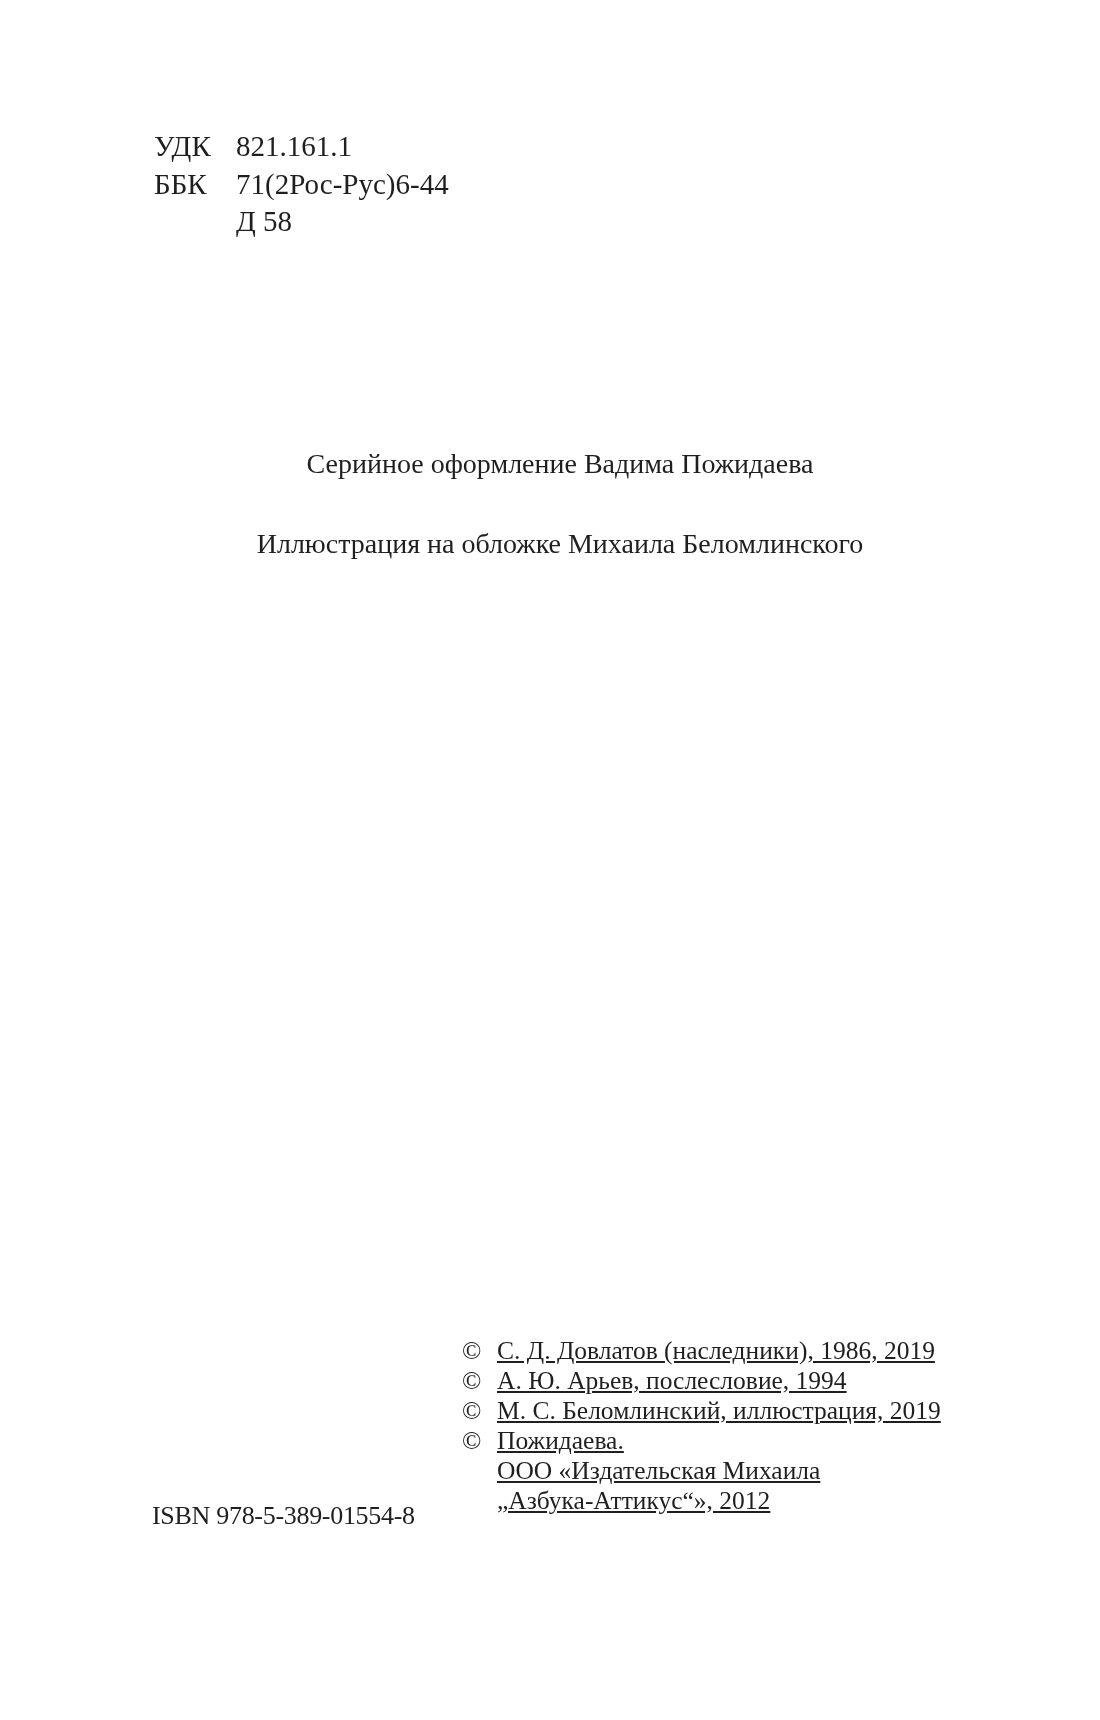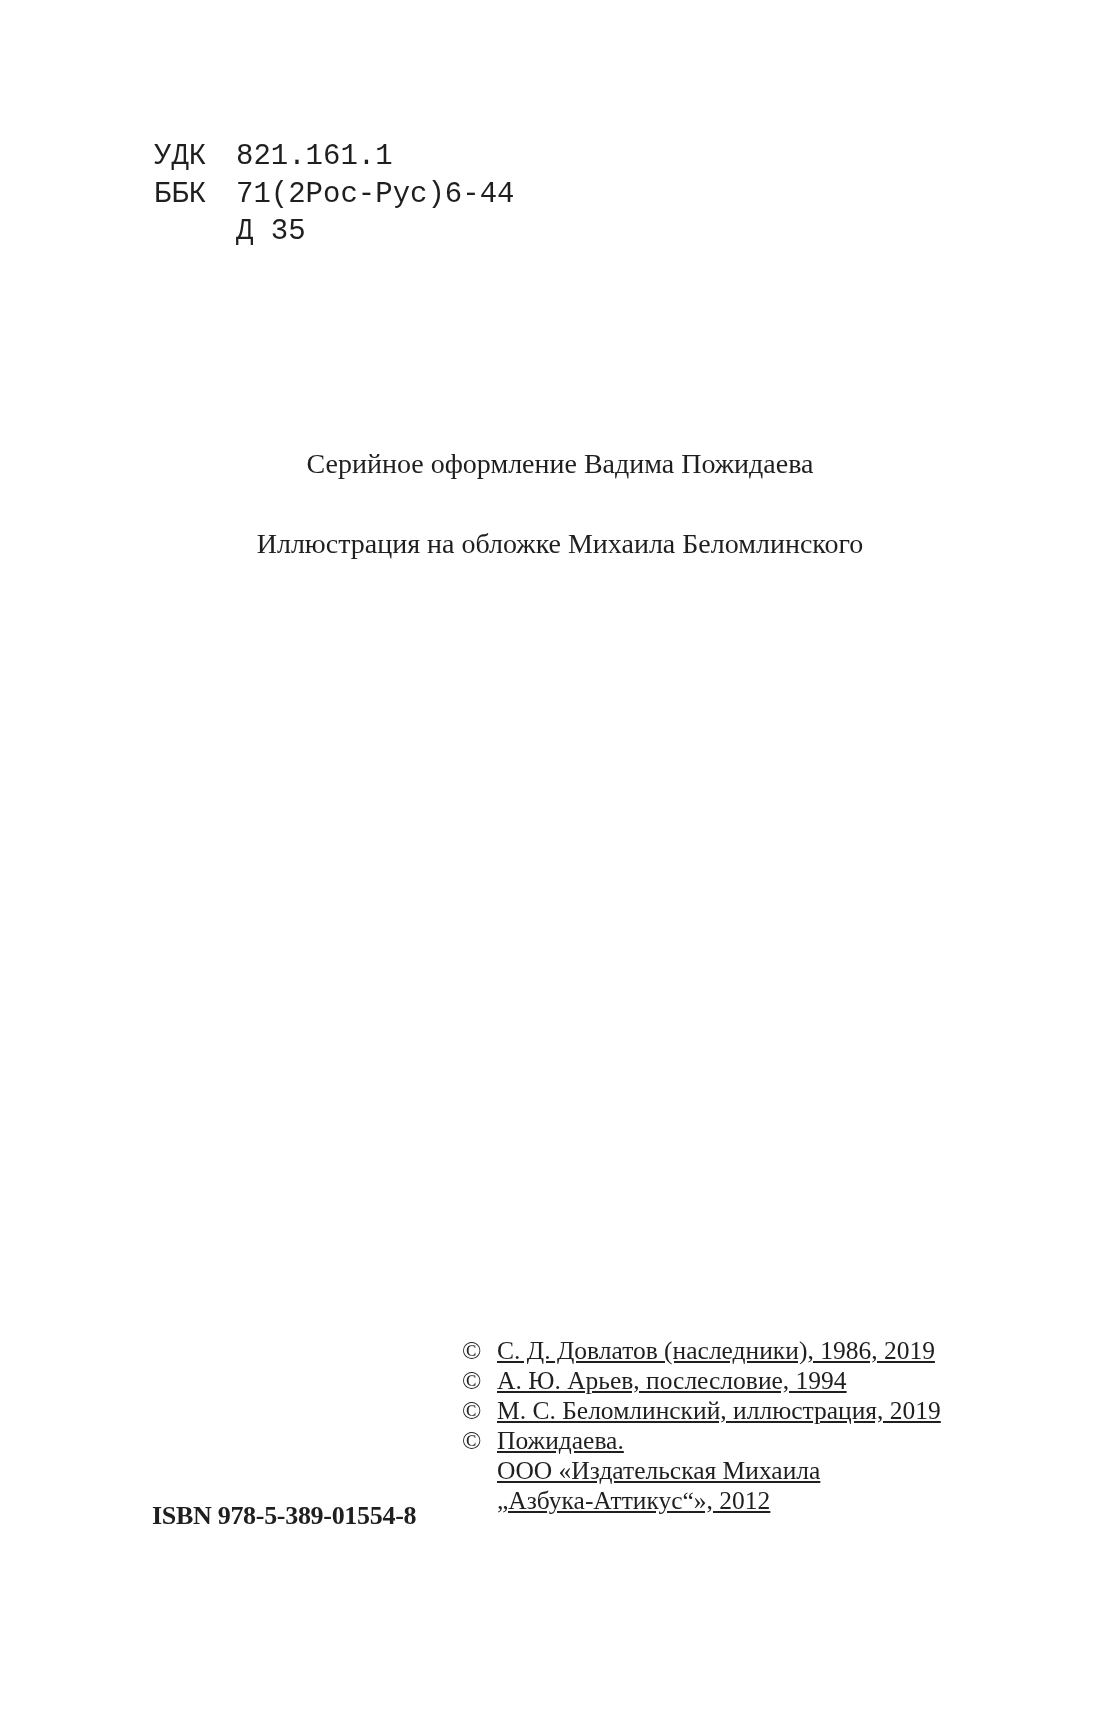--- a/index.html
+++ b/index.html
@@ -19,22 +19,22 @@
       position: absolute;
       left: 0; top: 0;
       width: 1100px;
       height: 1720px;
       background: #ffffff;
     }
     
     .classif {
       position: absolute;
       left: 154px;
-      top: 138px;
-      font-family: Liberation Mono, monospace;
+      top: 128px;
+      font-family: Liberation Serif, serif;
       font-size: 29px;
       line-height: 37.5px;
     }
     .classif-row {
       display: flex;
       white-space: nowrap;
     }
     .classif-key {
       width: 82px;
       display: inline-block;
@@ -74,21 +74,21 @@
     .cr-text {
       display: inline-block;
       text-decoration: underline;
     }
     
     .isbn {
       position: absolute;
       left: 152px;
       top: 1501px;
       font-family: "Liberation Serif", serif;
-      font-weight: bold;
+      font-weight: normal;
       font-size: 26px;
       letter-spacing: -0.3px;
       white-space: nowrap;
     }
   </style>
 </head>
 <body>
 
 <div class="page">
 
@@ -96,21 +96,21 @@
     <div class="classif-row">
       <span class="classif-key">УДК</span>
       <span class="classif-val">821.161.1</span>
     </div>
     <div class="classif-row">
       <span class="classif-key">ББК</span>
       <span class="classif-val">71(2Рос-Рус)6-44</span>
     </div>
     <div class="classif-row">
       <span class="classif-key"></span>
-      <span class="classif-val">Д 35</span>
+      <span class="classif-val">Д 58</span>
     </div>
   </div>
 
   <div class="credits credit-1">Серийное оформление Вадима Пожидаева</div>
   <div class="credits credit-2">Иллюстрация на обложке Михаила Беломлинского</div>
 
   <div class="copyright">
     <div class="cr-row">
       <span class="cr-sign">©</span>
       <span class="cr-text">С. Д. Довлатов (наследники), 1986, 2019</span>

